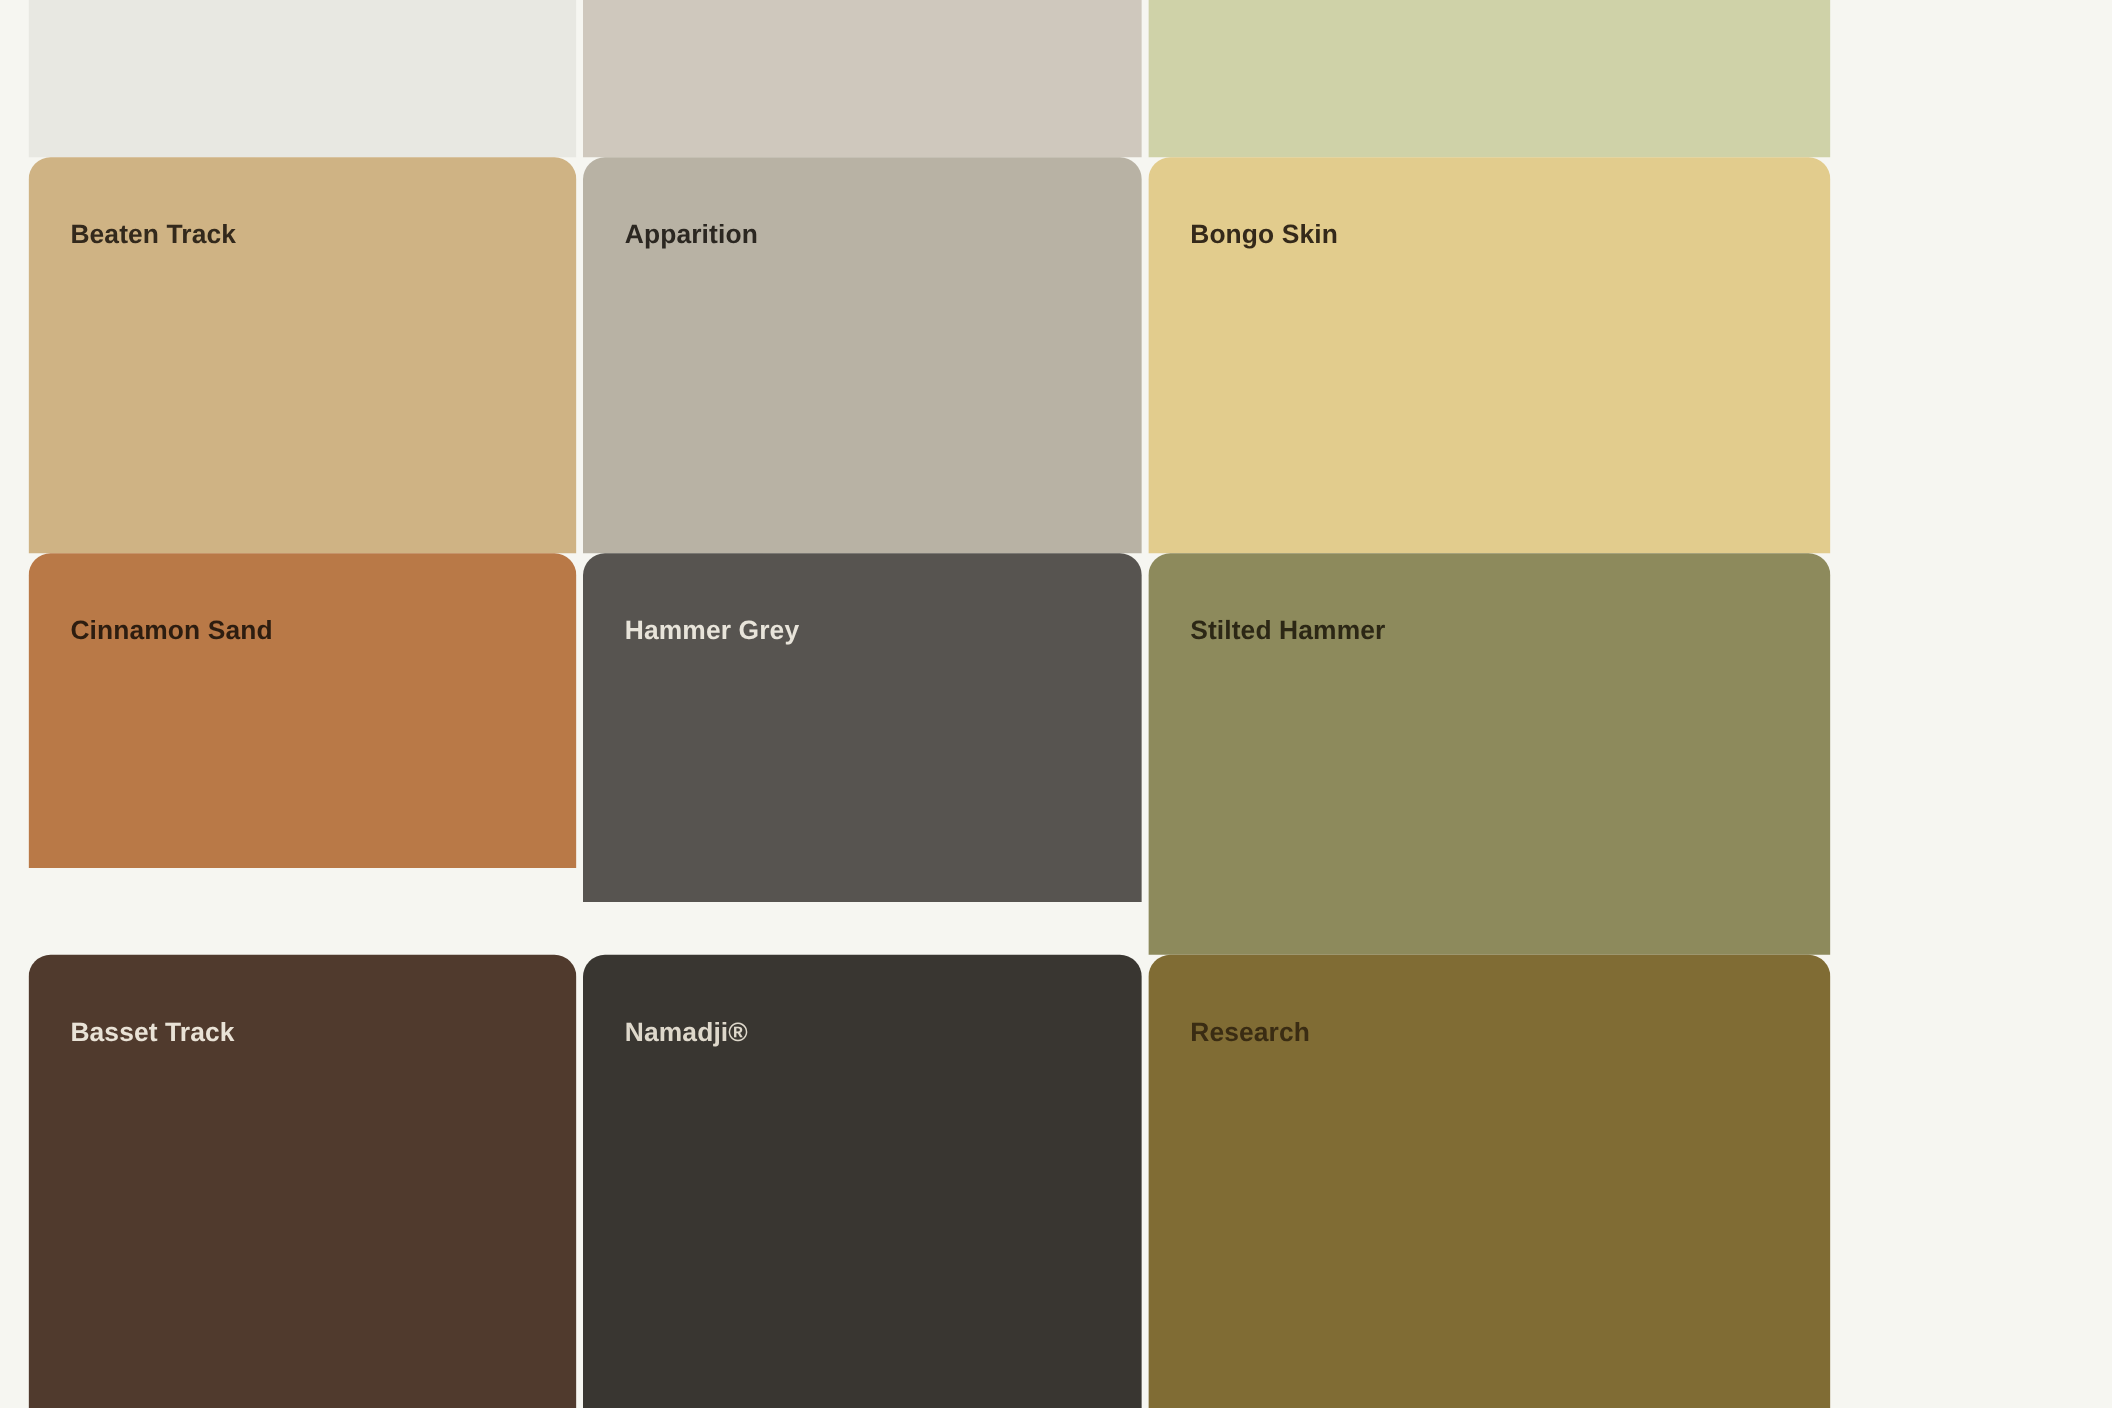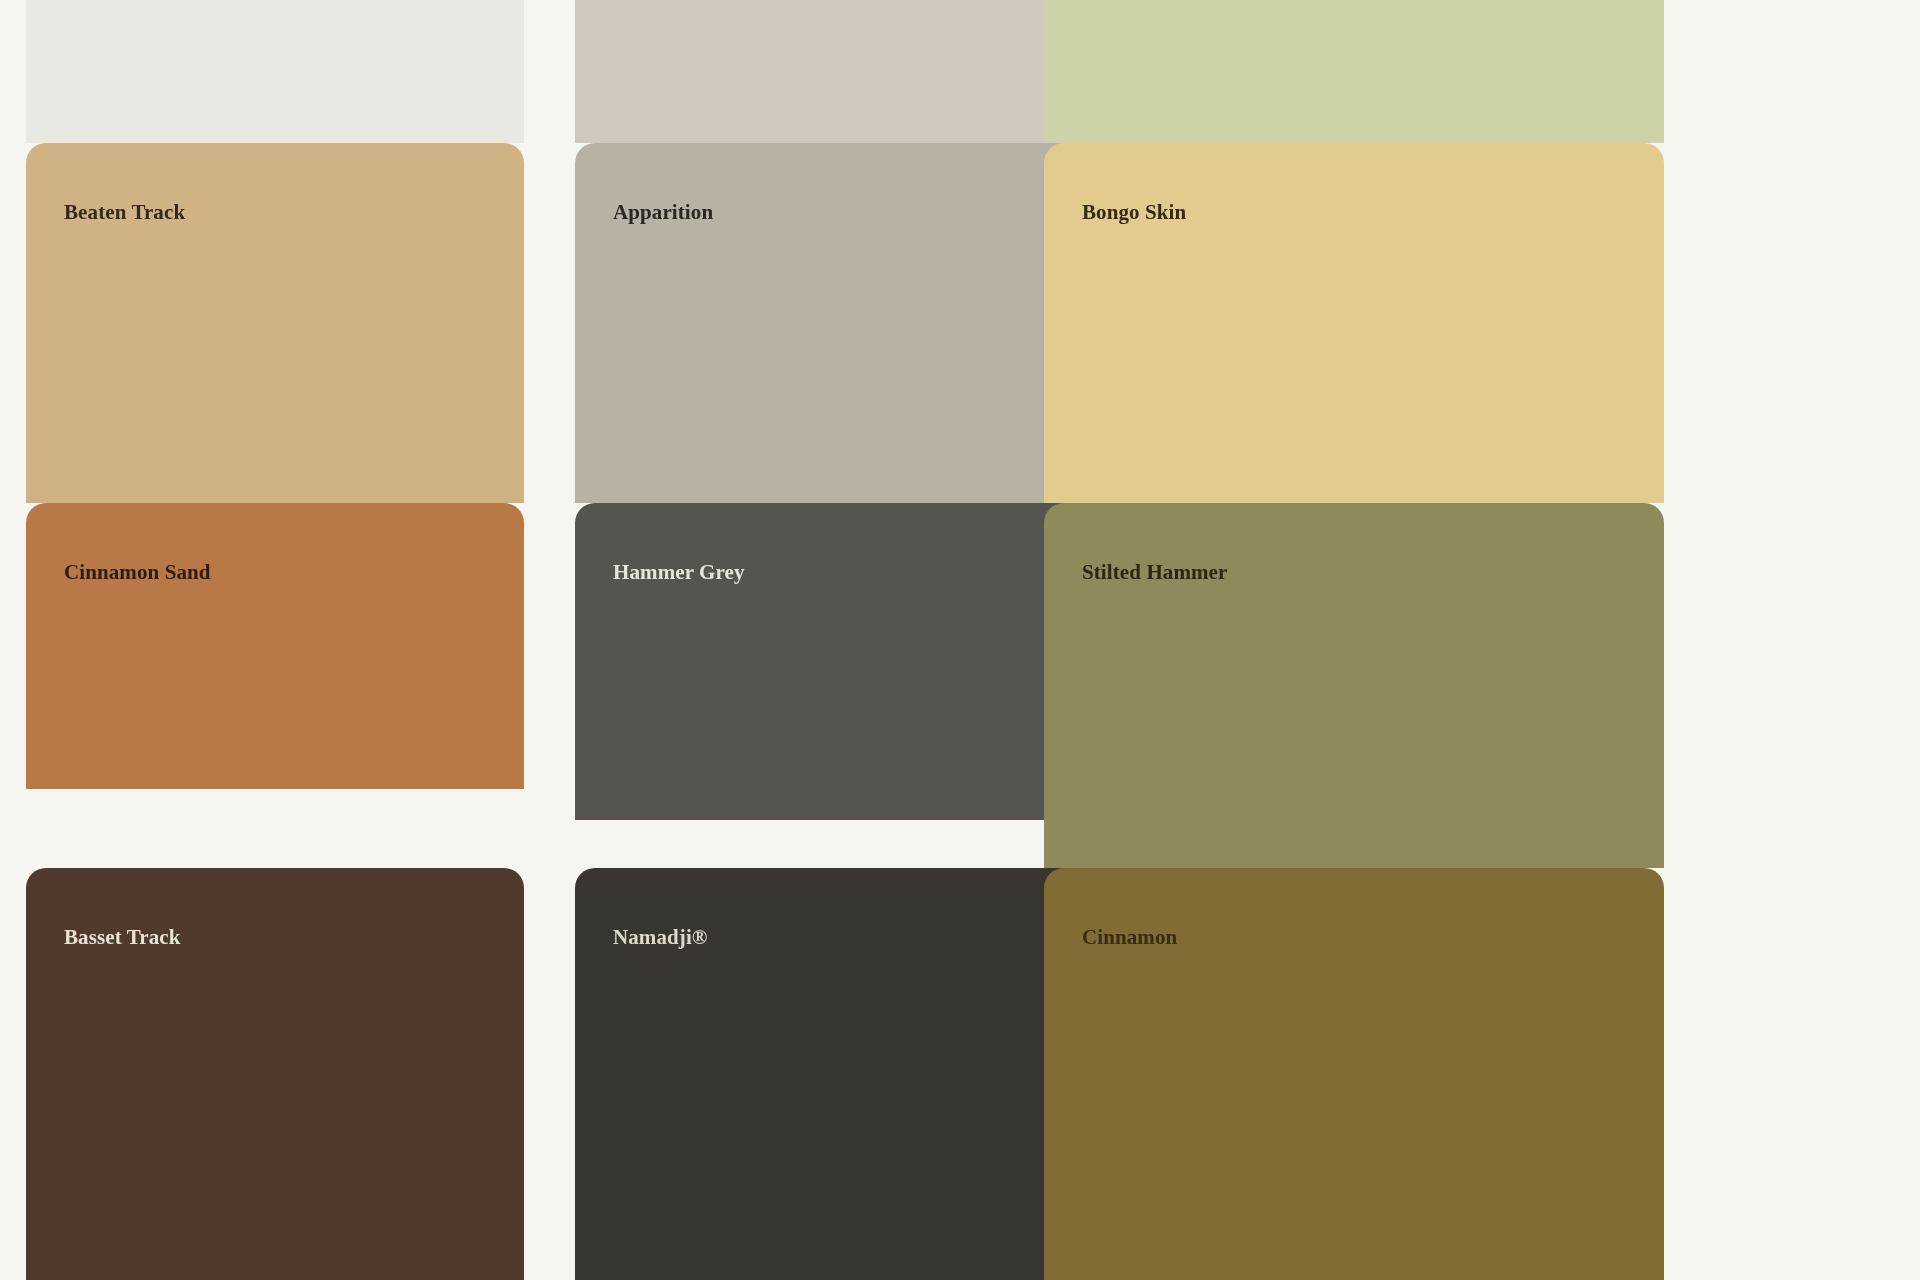--- a/index.html
+++ b/index.html
@@ -36,61 +36,61 @@
     right: 0;
     border-top-left-radius: 20px;
     border-top-right-radius: 20px;
     box-sizing: border-box;
   }
 
   .swatch-label {
     position: absolute;
     left: 38px;
     top: 58px;
-    font-size: 21px;
+    font-size: 24px;
     font-weight: bold;
     letter-spacing: 0.1px;
     line-height: 1.1;
     white-space: nowrap;
-    font-family: Liberation Serif, serif;
+    font-family: Liberation Sans, sans-serif;
   }
 </style>
 </head>
 <body>
 
 <div id="swatch-board" style="background: rgb(246, 246, 241);">
     <div class="swatch-column" style="left: 26px; width: 498px;">
       <div class="swatch-card" style="top: -120px; height: 263px; background: rgb(232, 232, 226); border-top-left-radius: 20px; border-top-right-radius: 20px;"></div>
       <div class="swatch-card" style="top: 143px; height: 360px; background: rgb(207, 179, 132); border-top-left-radius: 20px; border-top-right-radius: 20px;">
         <span class="swatch-label" style="color: rgb(51, 41, 28);">Beaten Track</span>
       </div>
       <div class="swatch-card" style="top: 503px; height: 286px; background: rgb(185, 121, 71); border-top-left-radius: 20px; border-top-right-radius: 20px;">
         <span class="swatch-label" style="color: rgb(45, 29, 16);">Cinnamon Sand</span>
       </div>
       <div class="swatch-card" style="top: 868px; height: 412px; background: rgb(80, 58, 45); border-top-left-radius: 20px; border-top-right-radius: 20px;">
         <span class="swatch-label" style="color: rgb(233, 226, 214);">Basset Track</span>
       </div>
     </div>
-    <div class="swatch-column" style="left: 530px; width: 508px; margin-left: 45px;">
+    <div class="swatch-column" style="left: 530px; width: 508px;">
       <div class="swatch-card" style="top: -120px; height: 263px; background: rgb(207, 200, 189); border-top-left-radius: 20px; border-top-right-radius: 20px;"></div>
       <div class="swatch-card" style="top: 143px; height: 360px; background: rgb(184, 178, 164); border-top-left-radius: 20px; border-top-right-radius: 20px;">
         <span class="swatch-label" style="color: rgb(43, 39, 33);">Apparition</span>
       </div>
       <div class="swatch-card" style="top: 503px; height: 317px; background: rgb(87, 84, 80); border-top-left-radius: 20px; border-top-right-radius: 20px;">
         <span class="swatch-label" style="color: rgb(232, 228, 218);">Hammer Grey</span>
       </div>
       <div class="swatch-card" style="top: 868px; height: 412px; background: rgb(57, 54, 49); border-top-left-radius: 20px; border-top-right-radius: 20px;">
         <span class="swatch-label" style="color: rgb(222, 216, 203);">Namadji®</span>
       </div>
     </div>
     <div class="swatch-column" style="left: 1044px; width: 620px;">
       <div class="swatch-card" style="top: -120px; height: 263px; background: rgb(207, 210, 168); border-top-left-radius: 20px; border-top-right-radius: 20px;"></div>
       <div class="swatch-card" style="top: 143px; height: 360px; background: rgb(226, 204, 141); border-top-left-radius: 20px; border-top-right-radius: 20px; text-align: right;">
         <span class="swatch-label" style="color: rgb(52, 41, 26);">Bongo Skin</span>
       </div>
       <div class="swatch-card" style="top: 503px; height: 365px; background: rgb(141, 138, 92); border-top-left-radius: 20px; border-top-right-radius: 20px;">
         <span class="swatch-label" style="color: rgb(44, 39, 21);">Stilted Hammer</span>
       </div>
       <div class="swatch-card" style="top: 868px; height: 412px; background: rgb(128, 108, 52); border-top-left-radius: 20px; border-top-right-radius: 20px;">
-        <span class="swatch-label" style="color: rgb(58, 44, 19);">Cinnamon</span>
+        <span class="swatch-label" style="color: rgb(58, 44, 19);">Research</span>
       </div>
     </div>
   </div>
 
 </body></html>

